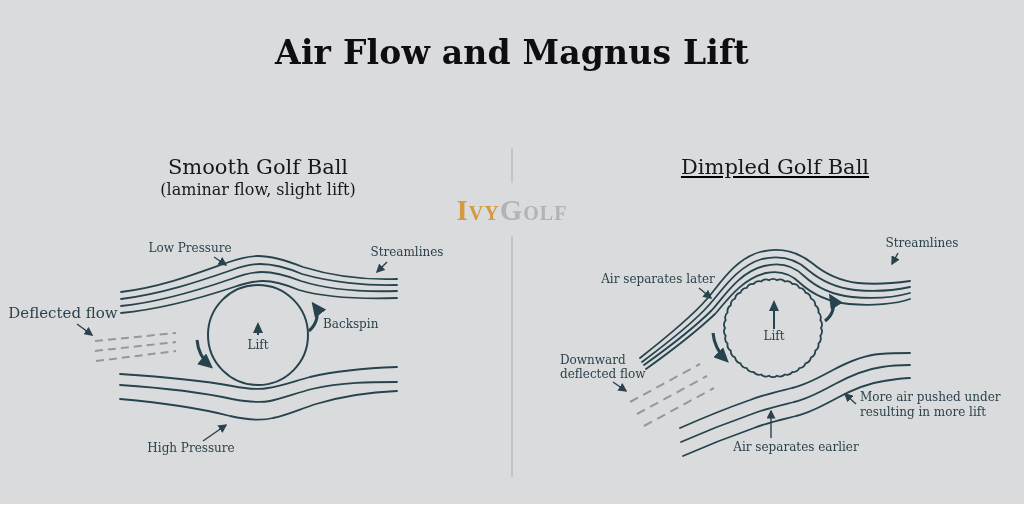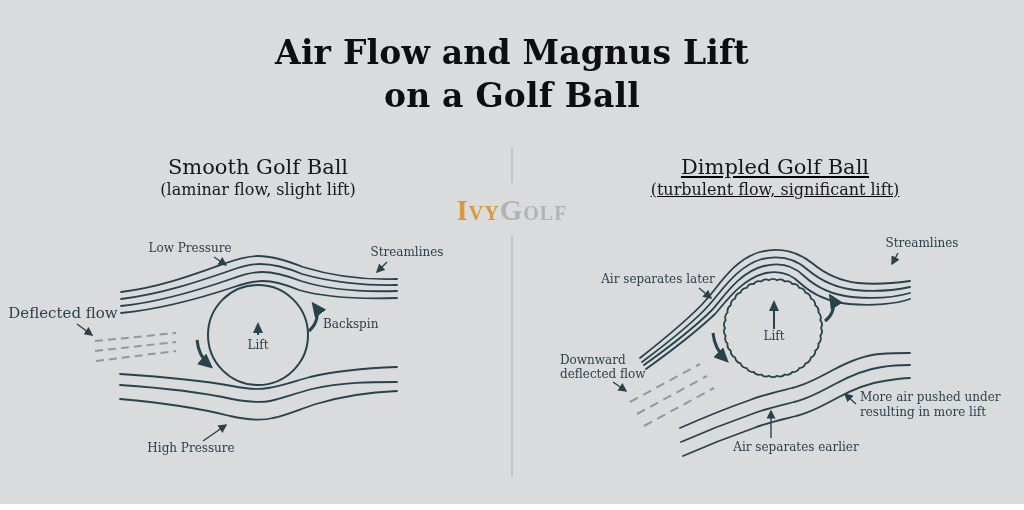--- a/index.html
+++ b/index.html
@@ -51,31 +51,29 @@
   .mh{fill:var(--diagram-line,#26434e);}
   .mp{fill:var(--label-text,#2b424d);}
 </style>
 </head>
 <body>
 
 <div class="canvas">
 
   <div class="title">
     <div>Air Flow and Magnus Lift</div>
-    <div>on a Golf Ball</div>
   </div>
 
   <div class="panel-heading left">
     <div class="ph">Smooth Golf Ball</div>
     <div class="ps">(laminar flow, slight lift)</div>
   </div>
 
   <div class="panel-heading right">
     <div class="ph">Dimpled Golf Ball</div>
-    <div class="ps">(turbulent flow, significant lift)</div>
   </div>
 
   <div class="logo"><span class="logo-ivy">Ivy</span><span class="logo-golf">Golf</span></div>
 
   <svg class="diagram" width="1024" height="510" viewBox="0 0 1024 510">
     <defs>
       <marker id="ah-s" markerUnits="userSpaceOnUse" markerWidth="9" markerHeight="9" refX="7.5" refY="4.5" orient="auto">
         <path class="mp" d="M0,0 L9,4.5 L0,9 Z"></path>
       </marker>
       <marker id="ah-m" markerUnits="userSpaceOnUse" markerWidth="11" markerHeight="10" refX="9" refY="5" orient="auto">

